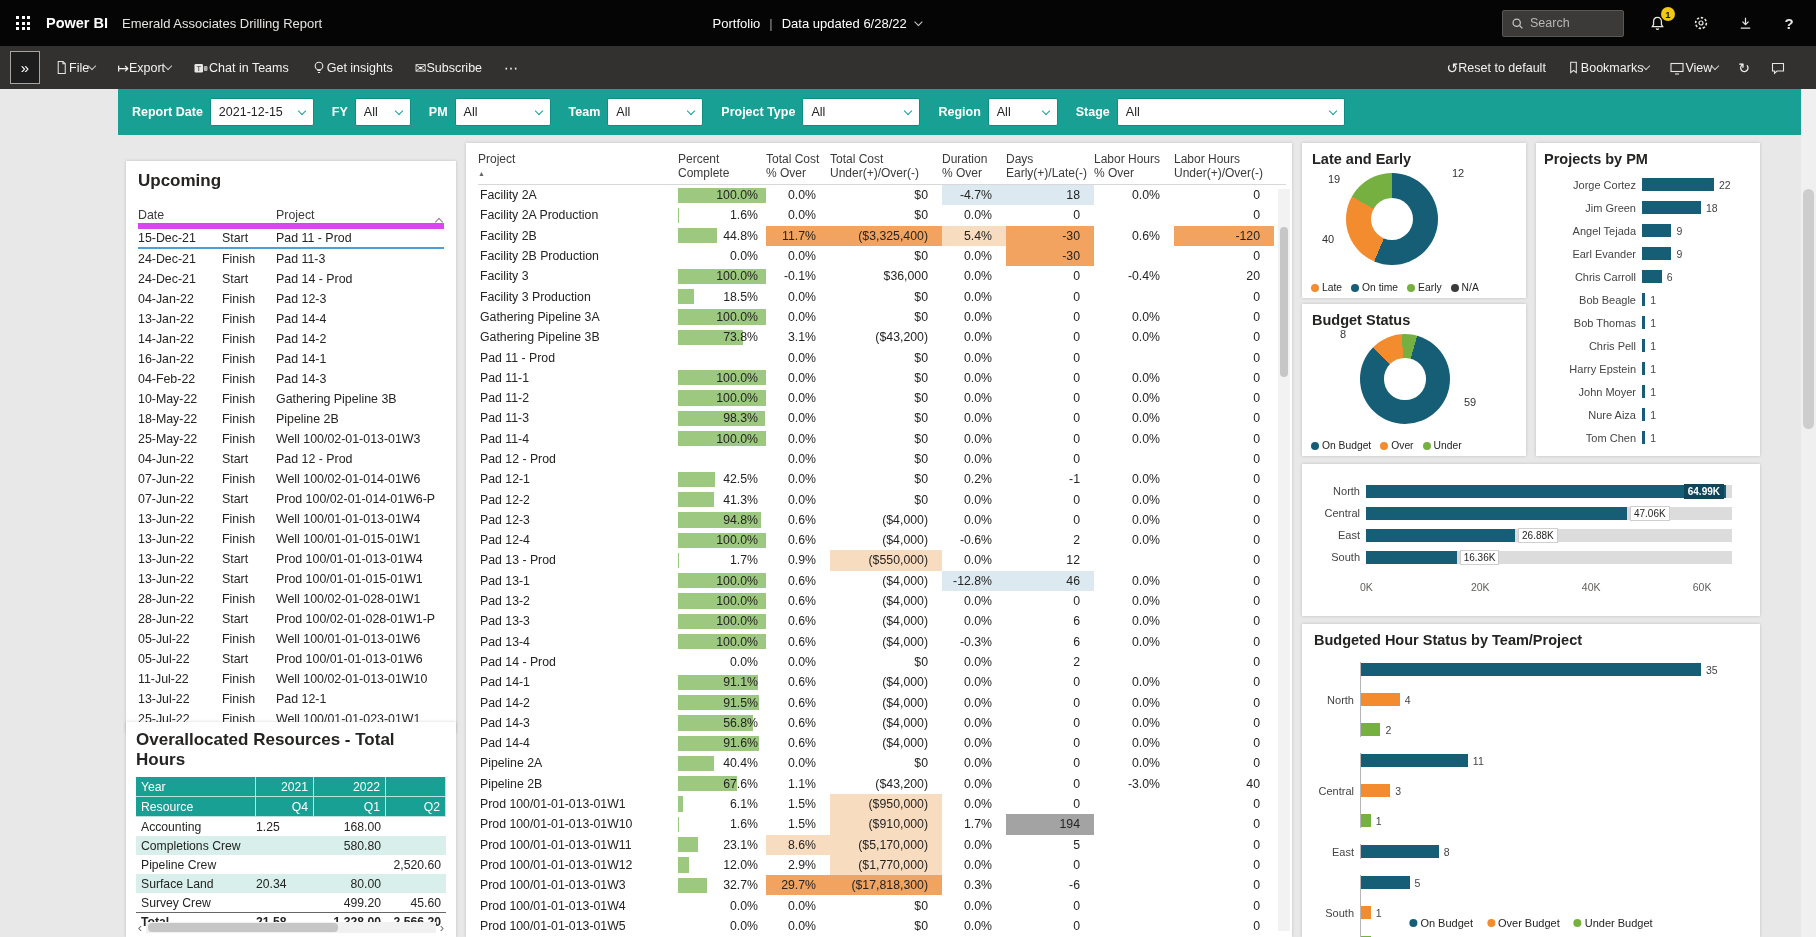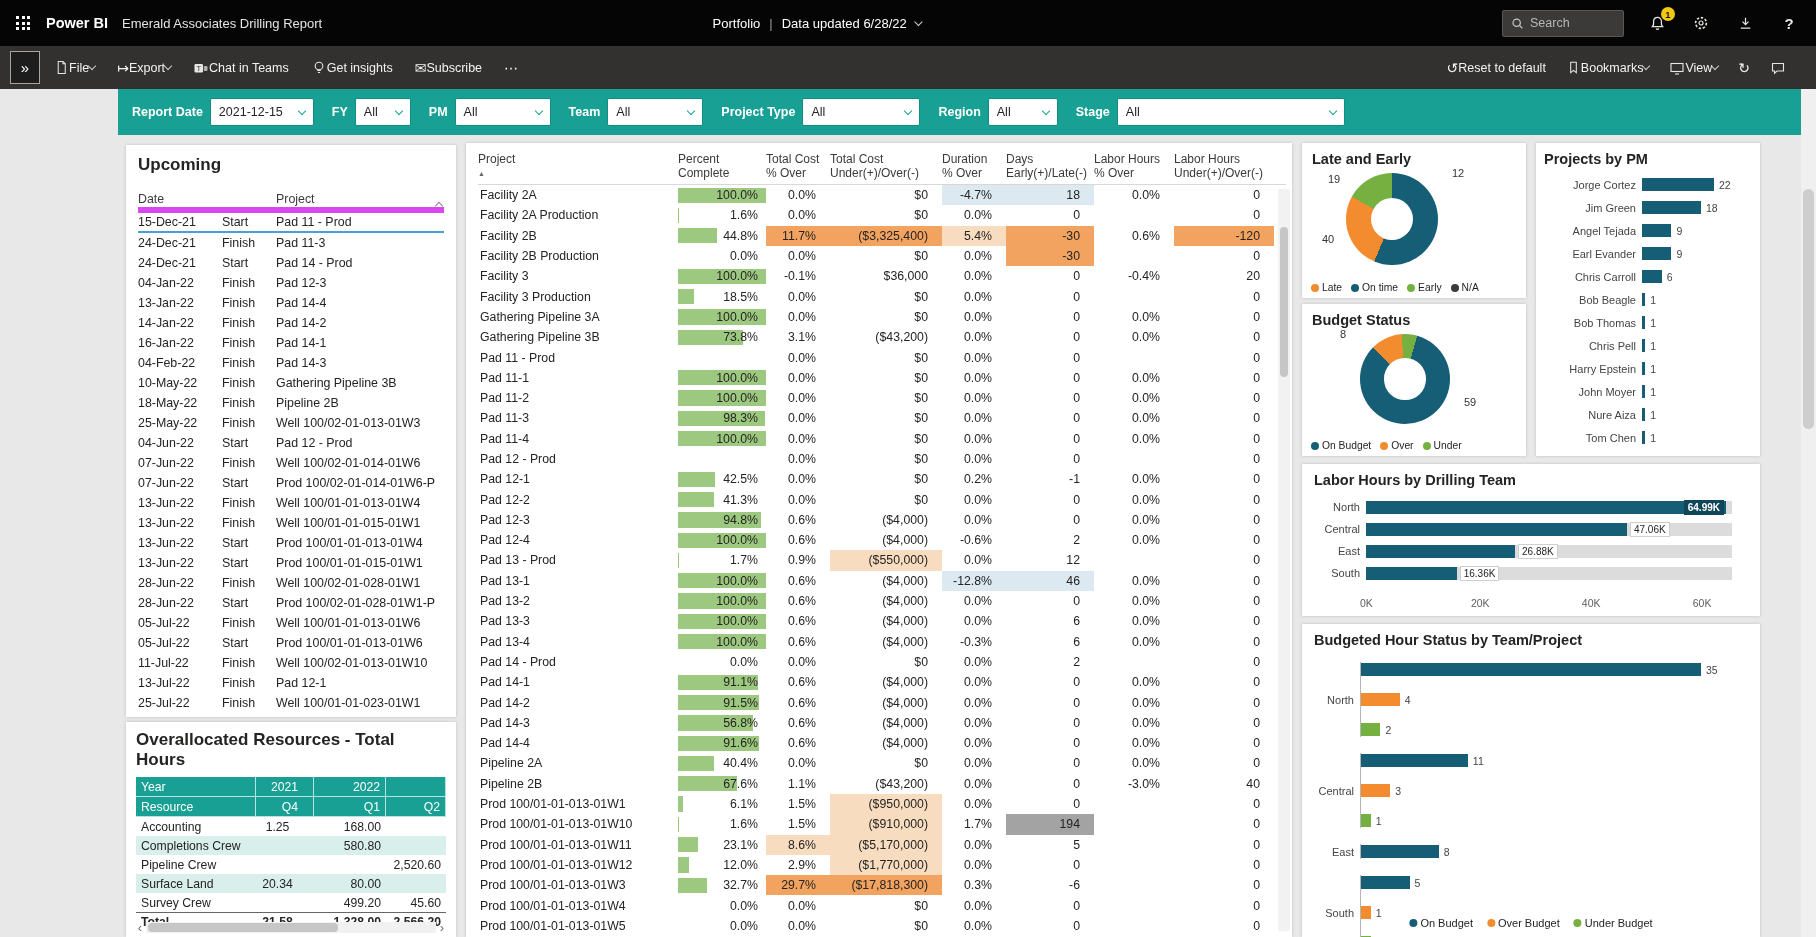--- a/index.html
+++ b/index.html
@@ -42,38 +42,38 @@
 .fselect{background:#fff;border:1px solid #0f8d82;border-radius:2px;height:28px;display:flex;align-items:center;justify-content:space-between;padding:0 8px;cursor:pointer}
 .fvalue{font-size:12.5px;color:#252423}
 
 
 .canvas{position:absolute;left:0;top:89px;width:100%;height:848px}
 .panel{position:absolute;background:#fff;box-shadow:0 0 3px rgba(0,0,0,.18)}
 .ptitle{font-size:17px;font-weight:600;color:#252423}
 .vtitle{font-size:14.5px;font-weight:600;color:#252423}
 
 
-.p-upcoming{left:126px;top:56px;width:330px;height:572px;padding:10px 12px 19px}
+.p-upcoming{left:126px;top:72px;width:330px;height:572px;padding:10px 12px 19px}
 .u-head{position:relative;display:flex;height:22px;align-items:center;border-bottom:6px solid #d946ef;font-size:12.4px;color:#3b3b3b;margin-top:16px}
 .uc{display:inline-block}
 .ud{width:84px}.ut{width:54px}.up2{flex:1;overflow:hidden;white-space:nowrap}
 .caret{position:absolute;right:2px;top:9px;color:#888;cursor:pointer}
 .u-body{overflow:hidden}
 .urow{display:flex;height:20px;align-items:center;font-size:12.4px;cursor:pointer}
 .urow.first{border-bottom:2px solid #4a9fd9}
 
 
 .p-overalloc{left:126px;top:633px;width:330px;height:215px;padding:8px 10px}
 .o-table{margin-top:7px;font-size:12.2px}
 .orow{display:flex;height:19px;align-items:center}
 .ohead{background:#18A094;color:#fff;height:20px}
 .ohead .oc{border-right:1px solid rgba(255,255,255,.7);border-bottom:1px solid rgba(255,255,255,.7);height:100%;display:flex;align-items:center;padding:0 5px}
 .oc{display:inline-block;white-space:nowrap;overflow:hidden}
 .oc.c0{width:120px;padding-left:5px}
-.oc.c1{width:58px;justify-content:flex-end;text-align:center;padding-right:15px}
+.oc.c1{width:58px;justify-content:flex-end;text-align:left;padding-right:5px}
 .oc.c2{width:72px;justify-content:flex-end;text-align:right;padding-right:5px}
 .oc.c3{width:60px;justify-content:flex-end;text-align:right;padding-right:5px}
 .orow.tint{background:#d8efeb}
 .orow.ototal{font-weight:bold;border-top:1px solid #666}
 .hscroll{position:absolute;left:8px;right:8px;bottom:3px;height:14px;display:flex;align-items:center;color:#707070}
 .hscroll .arr{font-size:13px;width:12px;text-align:center;cursor:pointer}
 .hscroll .track{flex:1;height:11px;background:#f1f1f1;position:relative;cursor:pointer}
 .hscroll .thumb{position:absolute;left:2px;top:1px;height:9px;width:190px;background:#c6c6c6;border-radius:4px}
 
 
@@ -1167,21 +1167,20 @@
           </div>
           <div class="pmrow">
             <span class="pmlabel">Tom Chen</span>
             <div class="pmbar" style="width: 3.27273px;"></div>
             <span class="pmval">1</span>
           </div>
         </div>
     </section>
 
     <section class="panel p-labor">
-      <h3 class="vtitle">Labor Hours by Drilling Team</h3>
       <div class="lh-plot">
           <div class="lhrow">
             <span class="lhlabel">North</span>
             <div class="lhtrack">
               <div class="lhbar" style="width: 360.399px;"></div>
               <span class="lhval inside" style="right: 8px;">64.99K</span>
             </div>
           </div>
           <div class="lhrow">
             <span class="lhlabel">Central</span>

